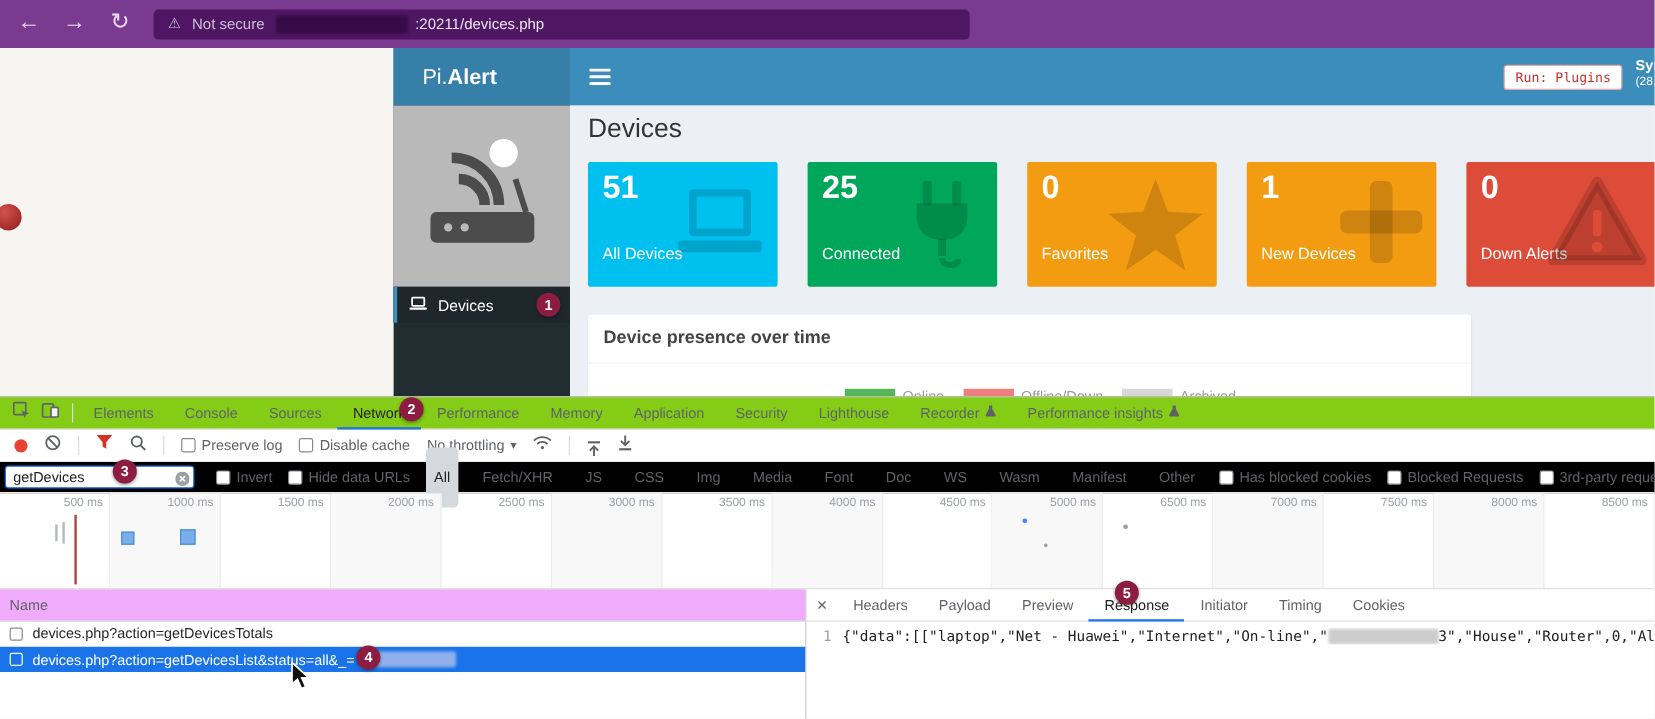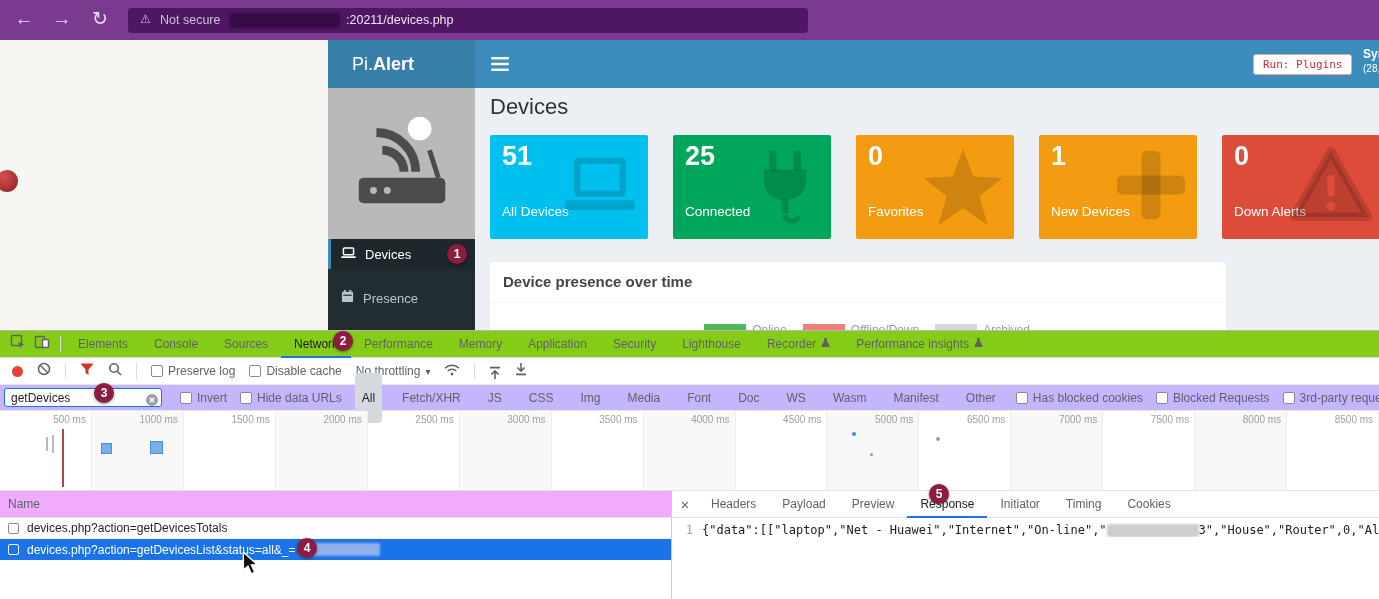--- a/index.html
+++ b/index.html
@@ -73,31 +73,20 @@
     </div>
     <div class="sitem active" style="top:199px">
       <span>
         <svg width="15" height="12" viewBox="0 0 16 13">
             <rect x="2.5" y="1" width="11" height="7.5" rx="1" fill="none" stroke="#fff" stroke-width="1.6"></rect>
             <rect x="0" y="10" width="16" height="2" rx="1" fill="#fff"></rect>
           </svg>
       </span>
       <span>Devices</span>
     </div>
-    <div class="sitem" style="top:243px">
-      <span style="color:#b8c7ce">
-        <svg width="13" height="13" viewBox="0 0 14 14">
-            <rect x="1" y="2" width="12" height="11" rx="1" fill="currentColor"></rect>
-            <rect x="3" y="0" width="2" height="3" fill="currentColor"></rect>
-            <rect x="9" y="0" width="2" height="3" fill="currentColor"></rect>
-            <rect x="2.5" y="5" width="9" height="1.3" fill="#222d32"></rect>
-          </svg>
-      </span>
-      <span>Presence</span>
-    </div>
   </div>
 
   <div class="abs" style="left: 475px; top: 40px; width: 904px; height: 48px; background: rgb(60, 141, 188);">
     <span style="position:absolute;left:16px;top:17px;cursor:pointer">
       <svg width="18" height="14" viewBox="0 0 18 14">
           <rect width="18" height="2.6" rx="1.3" fill="#fff"></rect>
           <rect y="5.7" width="18" height="2.6" rx="1.3" fill="#fff"></rect>
           <rect y="11.4" width="18" height="2.6" rx="1.3" fill="#fff"></rect>
         </svg>
     </span>
@@ -265,21 +254,21 @@
       <span style="cursor:pointer;transform:rotate(180deg)"><svg width="12" height="14" viewBox="0 0 12 14">
             <path d="M6 1 v8 M2.5 5.5 L6 9 L9.5 5.5" stroke="#5f6368" stroke-width="1.6" fill="none"></path>
             <rect x="1" y="11.5" width="10" height="1.8" fill="#5f6368"></rect>
           </svg></span>
       <span style="cursor:pointer"><svg width="12" height="14" viewBox="0 0 12 14">
             <path d="M6 1 v8 M2.5 5.5 L6 9 L9.5 5.5" stroke="#5f6368" stroke-width="1.6" fill="none"></path>
             <rect x="1" y="11.5" width="10" height="1.8" fill="#5f6368"></rect>
           </svg></span>
     </div>
 
-    <div style="position:relative;height:26px;background:#c4b5fd;border-bottom:1px solid #e8e8e8">
+    <div style="position:relative;height:26px;background:#000000;border-bottom:1px solid #e8e8e8">
       <input style="position: absolute; left: 4px; top: 3px; width: 158px; height: 19px; border: 1px solid rgb(26, 115, 232); border-radius: 3px; font-size: 12px; padding: 0px 20px 0px 6px; color: rgb(32, 33, 36); outline: none; font-family: inherit;" value="getDevices">
       <span style="position:absolute;left:146px;top:7px;cursor:pointer"><svg width="12" height="12" viewBox="0 0 12 12">
             <circle cx="6" cy="6" r="6" fill="#9aa0a6"></circle>
             <path d="M3.8 3.8 L8.2 8.2 M8.2 3.8 L3.8 8.2" stroke="#fff" stroke-width="1.4"></path>
           </svg></span>
       <div class="abs" style="left:180px;top:0;height:26px;display:flex;align-items:center;gap:13px">
         <span class="cb">
             <span class="cbbox"></span>
             <span>Invert</span>
           </span>

